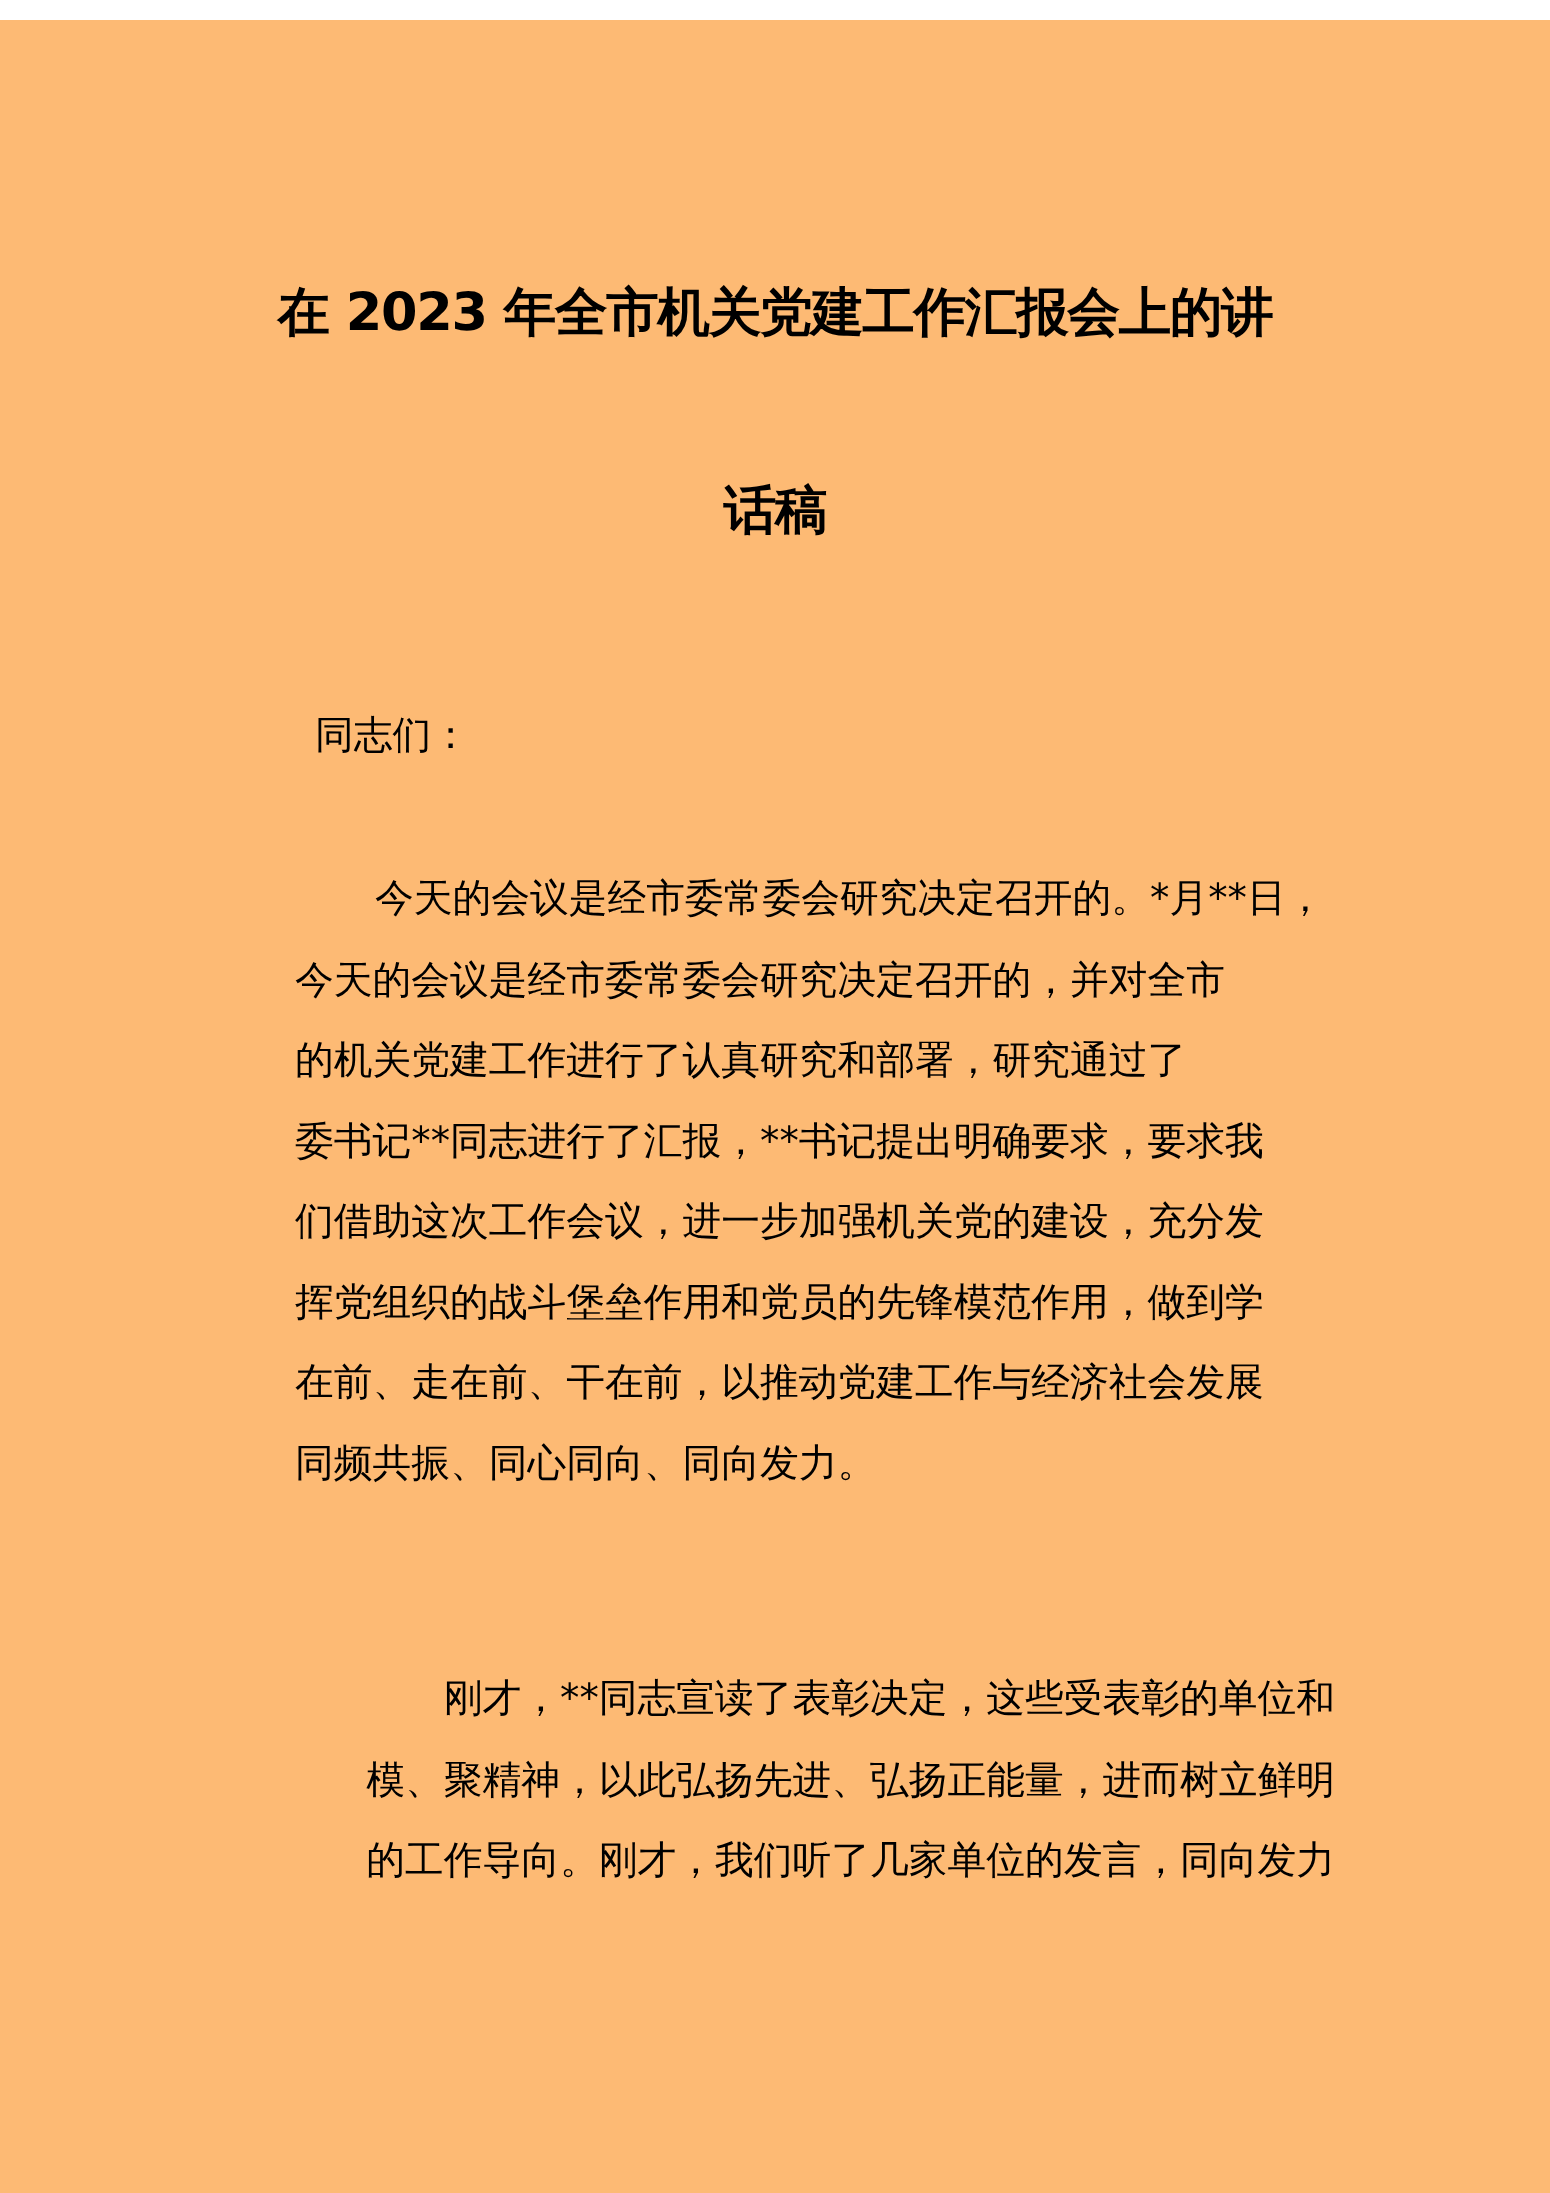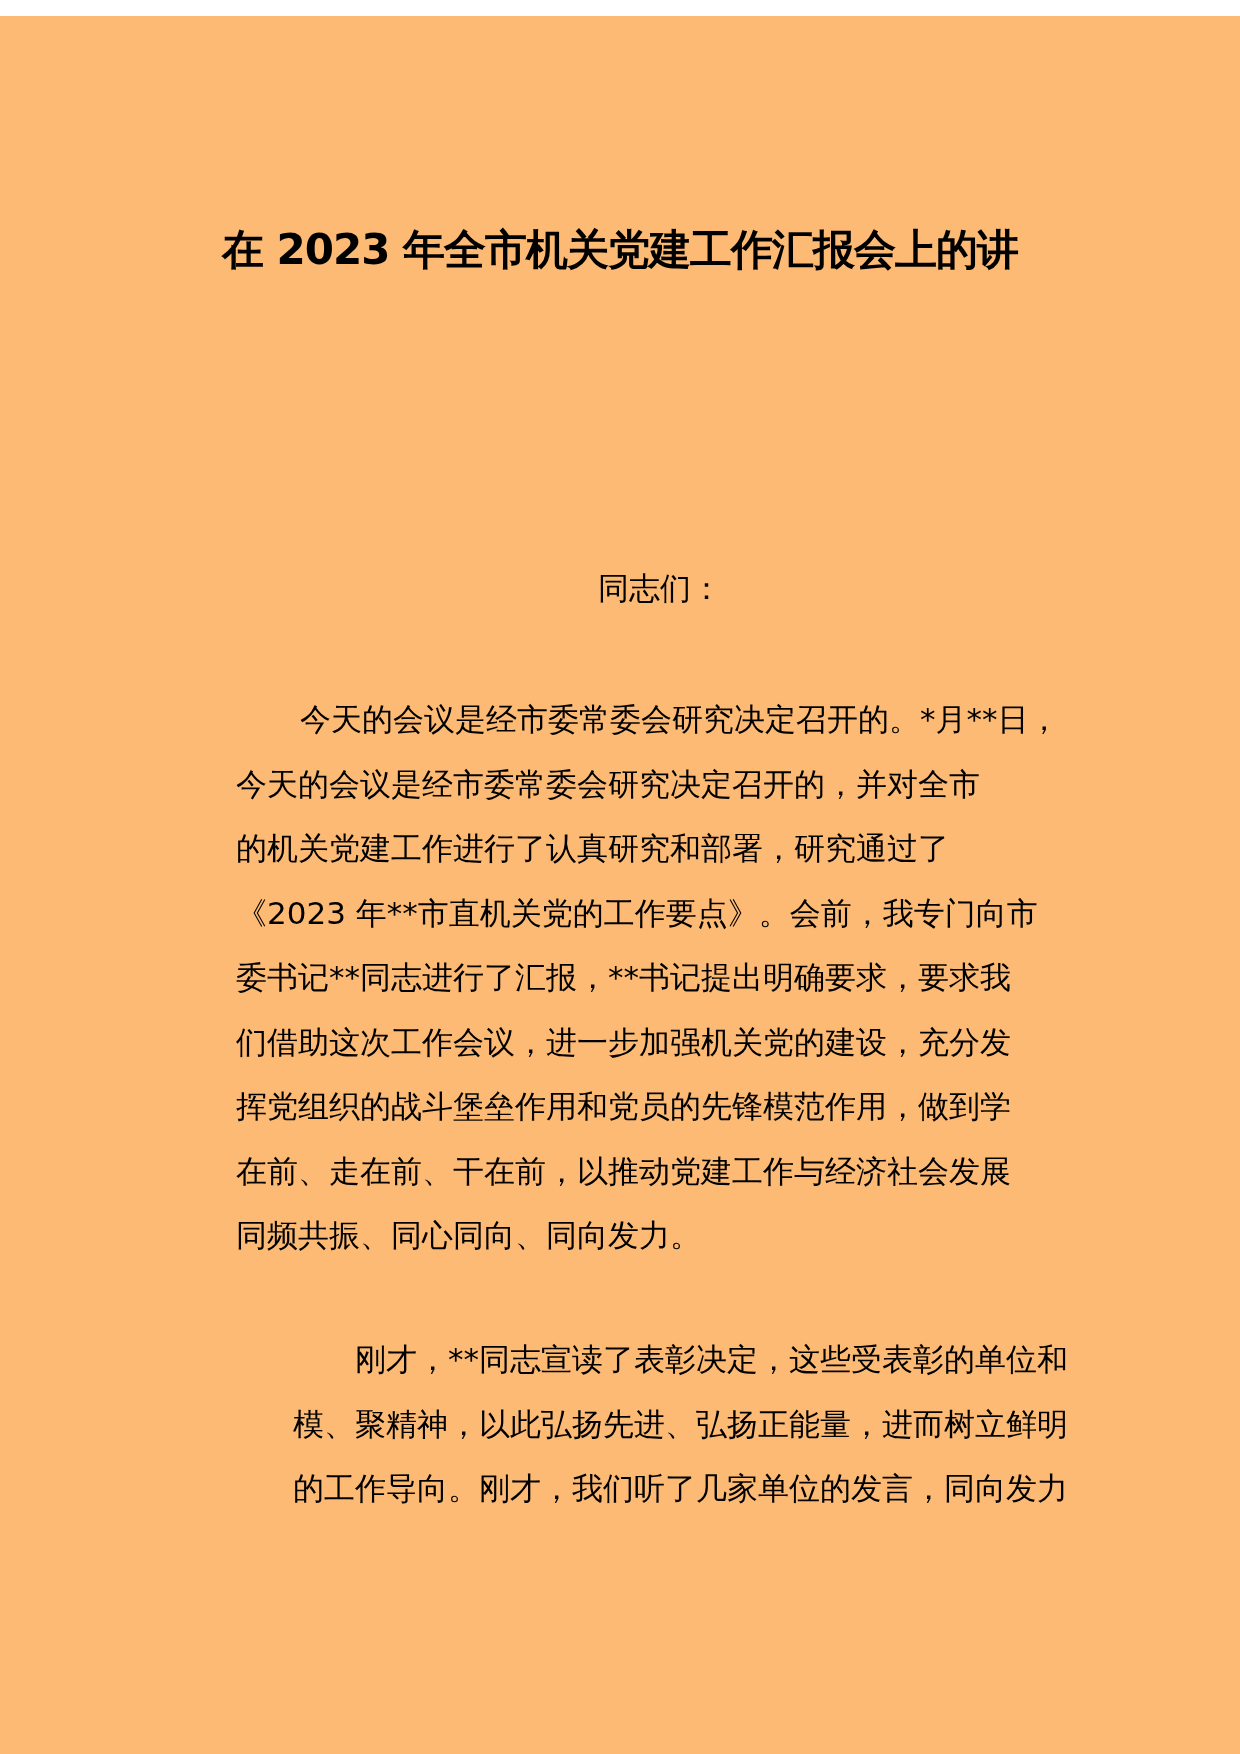--- a/index.html
+++ b/index.html
@@ -41,40 +41,40 @@
       width: 880px;
       font-size: 31px;
       line-height: 64.5px;
     }
     .line {
       display: block;
       white-space: nowrap;
       height: 64.5px;
     }
     .line.indent { padding-left: 64px; }
-    .p-greet { top: 540px; text-align: center; }
+    .p-greet { top: 540px; }
     .p1 { top: 671px; margin-left: 48px; }
     .p2 { top: 1311px; text-align: right; }
   </style>
 </head>
 <body>
 
 <div class="page">
 
   <div class="title l1">在 2023 年全市机关党建工作汇报会上的讲</div>
+  <div class="title l2">话稿</div>
 
   <div class="para p-greet">
     <span class="line indent">同志们：</span>
   </div>
 
   <div class="para p1">
     <span class="line indent">今天的会议是经市委常委会研究决定召开的。*月**日，</span>
     <span class="line">今天的会议是经市委常委会研究决定召开的，并对全市</span>
     <span class="line">的机关党建工作进行了认真研究和部署，研究通过了</span>
-    <span class="line">《2023 年**市直机关党的工作要点》。会前，我专门向市</span>
     <span class="line">委书记**同志进行了汇报，**书记提出明确要求，要求我</span>
     <span class="line">们借助这次工作会议，进一步加强机关党的建设，充分发</span>
     <span class="line">挥党组织的战斗堡垒作用和党员的先锋模范作用，做到学</span>
     <span class="line">在前、走在前、干在前，以推动党建工作与经济社会发展</span>
     <span class="line">同频共振、同心同向、同向发力。</span>
   </div>
 
   <div class="para p2">
     <span class="line indent">刚才，**同志宣读了表彰决定，这些受表彰的单位和</span>
     <span class="line">模、聚精神，以此弘扬先进、弘扬正能量，进而树立鲜明</span>

